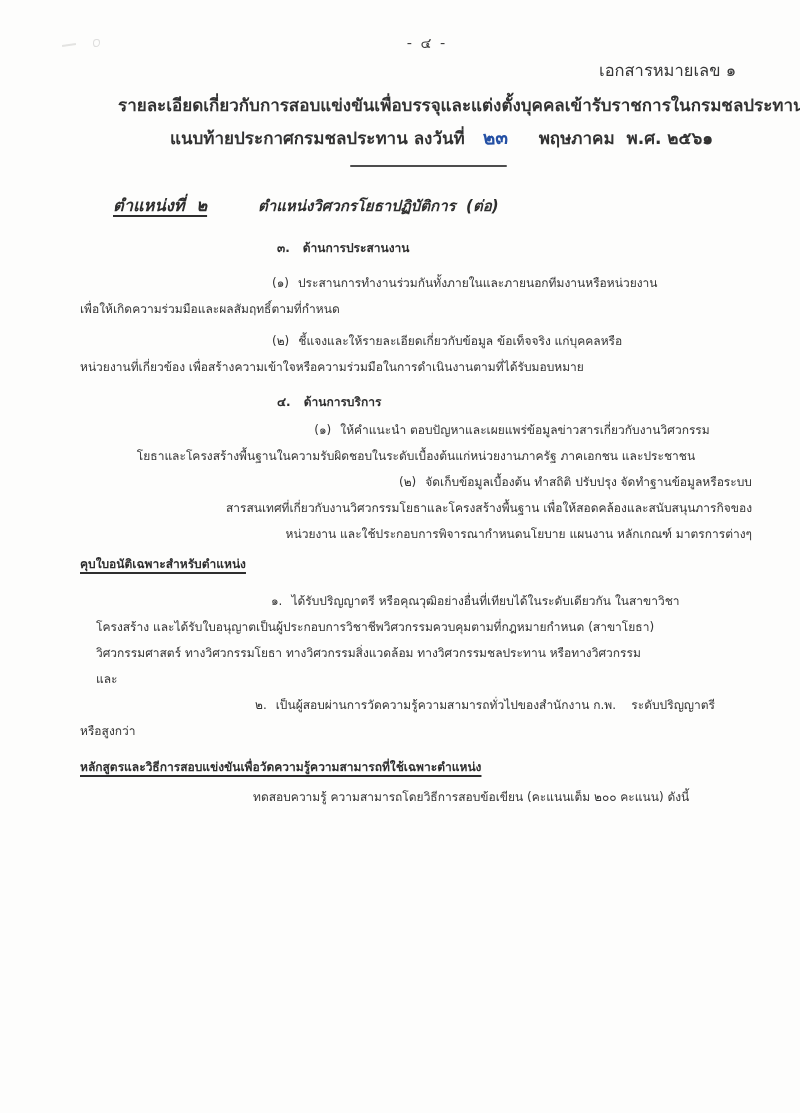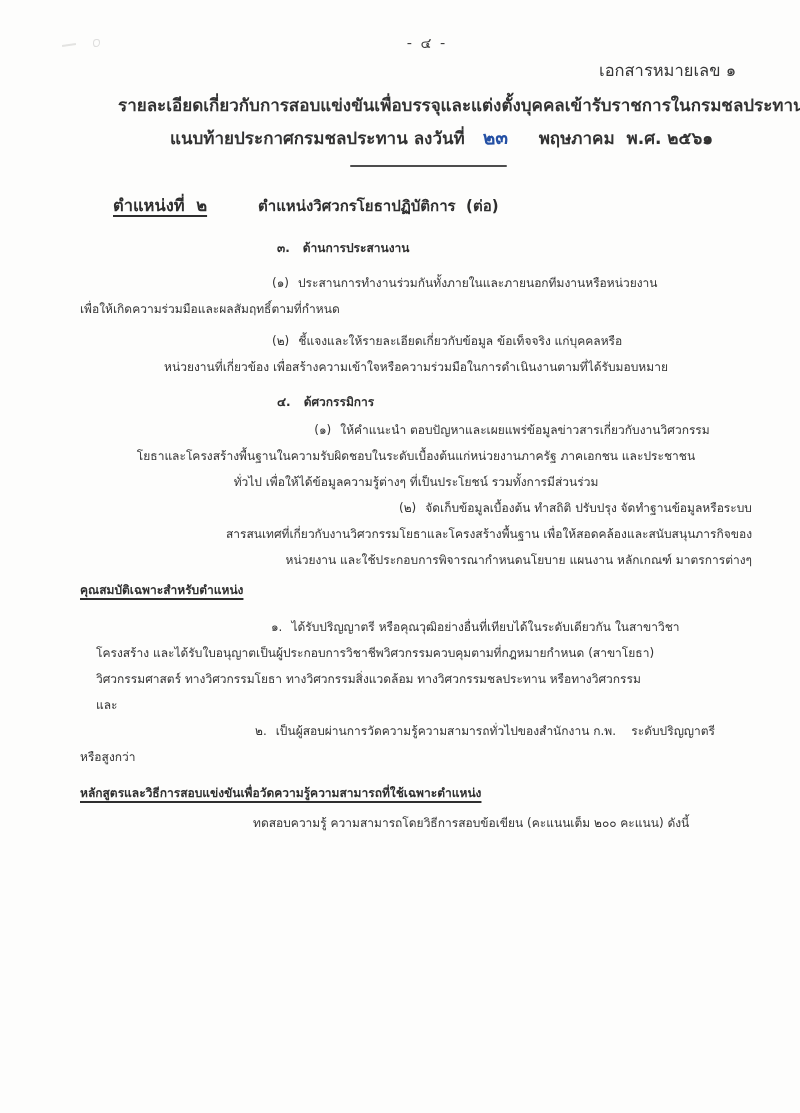--- a/index.html
+++ b/index.html
@@ -62,21 +62,21 @@
     position: absolute; left: 80px; top: 193px;
     width: 672px;
   }
   .line {
     font-size: 12px;
     line-height: 26px;
     white-space: pre-wrap;
     color: #333333;
   }
   .pos-row {
-    position: relative; height: 26px;
+    position: relative; height: 26px; font-style: italic;
   }
   .pos-label {
     position: absolute; left: 33px; top: 0;
     font-size: 16.5px; line-height: 26px; font-weight: bold; color: #2e2e2e;
     text-decoration: underline;
     text-underline-offset: 4px;
     text-decoration-thickness: 1.5px;
     white-space: pre;
   }
   .pos-title {
@@ -120,37 +120,36 @@
 
   <div class="block subheader" style="margin-top: 16px;">
         <div class="line" style="padding-left: 197px;"><span class="num">๓.</span><span>ด้านการประสานงาน</span></div>
       </div>
       <div class="block paragraph" style="margin-top: 9px;">
         <div class="line" style="padding-left: 192px;"><span class="num">(๑)</span><span>ประสานการทำงานร่วมกันทั้งภายในและภายนอกทีมงานหรือหน่วยงาน</span></div>
         <div class="line" style="padding-left: 0px;"><span>เพื่อให้เกิดความร่วมมือและผลสัมฤทธิ์ตามที่กำหนด</span></div>
       </div>
       <div class="block paragraph" style="margin-top: 6px;">
         <div class="line" style="padding-left: 192px;"><span class="num">(๒)</span><span>ชี้แจงและให้รายละเอียดเกี่ยวกับข้อมูล ข้อเท็จจริง แก่บุคคลหรือ</span></div>
-        <div class="line" style="padding-left: 0px; text-align: center;"><span>หน่วยงานที่เกี่ยวข้อง เพื่อสร้างความเข้าใจหรือความร่วมมือในการดำเนินงานตามที่ได้รับมอบหมาย</span></div>
+        <div class="line" style="padding-left: 0px;"><span>หน่วยงานที่เกี่ยวข้อง เพื่อสร้างความเข้าใจหรือความร่วมมือในการดำเนินงานตามที่ได้รับมอบหมาย</span></div>
       </div>
       <div class="block subheader" style="margin-top: 9px;">
-        <div class="line" style="padding-left: 197px;"><span class="num">๔.</span><span>ด้ศวกรรมิการ</span></div>
+        <div class="line" style="padding-left: 197px;"><span class="num">๔.</span><span>ด้านการบริการ</span></div>
       </div>
       <div class="block paragraph" style="margin-top: 2px; text-align: center;">
         <div class="line" style="padding-left: 192px;"><span class="num">(๑)</span><span>ให้คำแนะนำ ตอบปัญหาและเผยแพร่ข้อมูลข่าวสารเกี่ยวกับงานวิศวกรรม</span></div>
         <div class="line" style="padding-left: 0px;"><span>โยธาและโครงสร้างพื้นฐานในความรับผิดชอบในระดับเบื้องต้นแก่หน่วยงานภาครัฐ ภาคเอกชน และประชาชน</span></div>
-        <div class="line" style="padding-left: 0px;"><span>ทั่วไป เพื่อให้ได้ข้อมูลความรู้ต่างๆ ที่เป็นประโยชน์ รวมทั้งการมีส่วนร่วม</span></div>
       </div>
       <div class="block paragraph" style="margin-top: 0px; text-align: right;">
         <div class="line" style="padding-left: 192px;"><span class="num">(๒)</span><span>จัดเก็บข้อมูลเบื้องต้น ทำสถิติ ปรับปรุง จัดทำฐานข้อมูลหรือระบบ</span></div>
         <div class="line" style="padding-left: 0px;"><span>สารสนเทศที่เกี่ยวกับงานวิศวกรรมโยธาและโครงสร้างพื้นฐาน เพื่อให้สอดคล้องและสนับสนุนภารกิจของ</span></div>
         <div class="line" style="padding-left: 0px;"><span>หน่วยงาน และใช้ประกอบการพิจารณากำหนดนโยบาย แผนงาน หลักเกณฑ์ มาตรการต่างๆ</span></div>
       </div>
       <div class="block section-header" style="margin-top: 4px;">
-        <div class="line" style="padding-left: 0px;"><span>คุณสมบัติเฉพาะสำหรับตำแหน่ง</span></div>
+        <div class="line" style="padding-left: 0px;"><span>คุบใบอนัติเฉพาะสำหรับตำแหน่ง</span></div>
       </div>
       <div class="block paragraph" style="margin-top: 11px; margin-left: 16px;">
         <div class="line" style="padding-left: 175px;"><span class="num">๑.</span><span>ได้รับปริญญาตรี หรือคุณวุฒิอย่างอื่นที่เทียบได้ในระดับเดียวกัน ในสาขาวิชา</span></div>
         <div class="line" style="padding-left: 0px;"><span>โครงสร้าง และได้รับใบอนุญาตเป็นผู้ประกอบการวิชาชีพวิศวกรรมควบคุมตามที่กฎหมายกำหนด (สาขาโยธา)</span></div>
         <div class="line" style="padding-left: 0px;"><span>วิศวกรรมศาสตร์ ทางวิศวกรรมโยธา ทางวิศวกรรมสิ่งแวดล้อม ทางวิศวกรรมชลประทาน หรือทางวิศวกรรม</span></div>
         <div class="line" style="padding-left: 0px;"><span>และ</span></div>
       </div>
       <div class="block paragraph" style="margin-top: 0px;">
         <div class="line" style="padding-left: 175px;"><span class="num">๒.</span><span>เป็นผู้สอบผ่านการวัดความรู้ความสามารถทั่วไปของสำนักงาน ก.พ.    ระดับปริญญาตรี</span></div>
         <div class="line" style="padding-left: 0px;"><span>หรือสูงกว่า</span></div>

